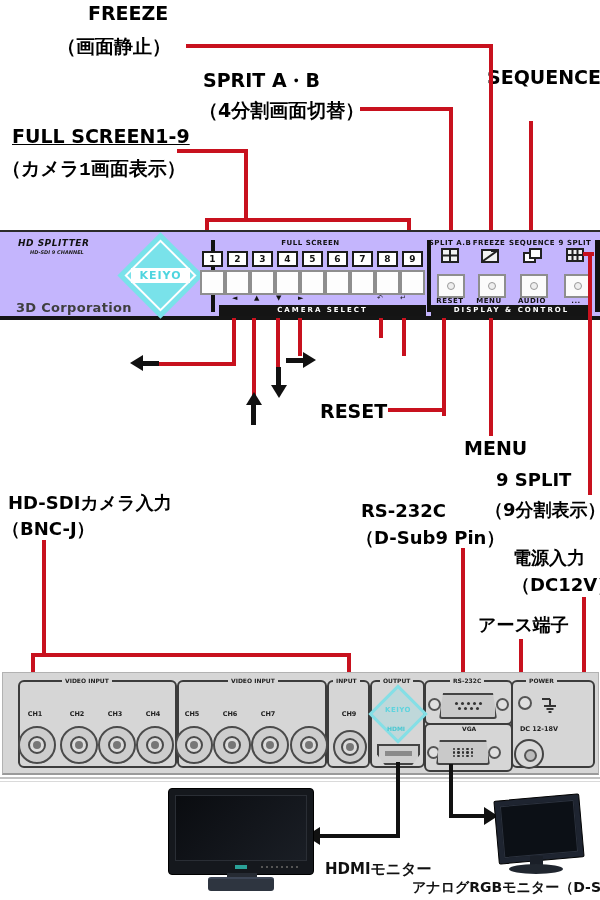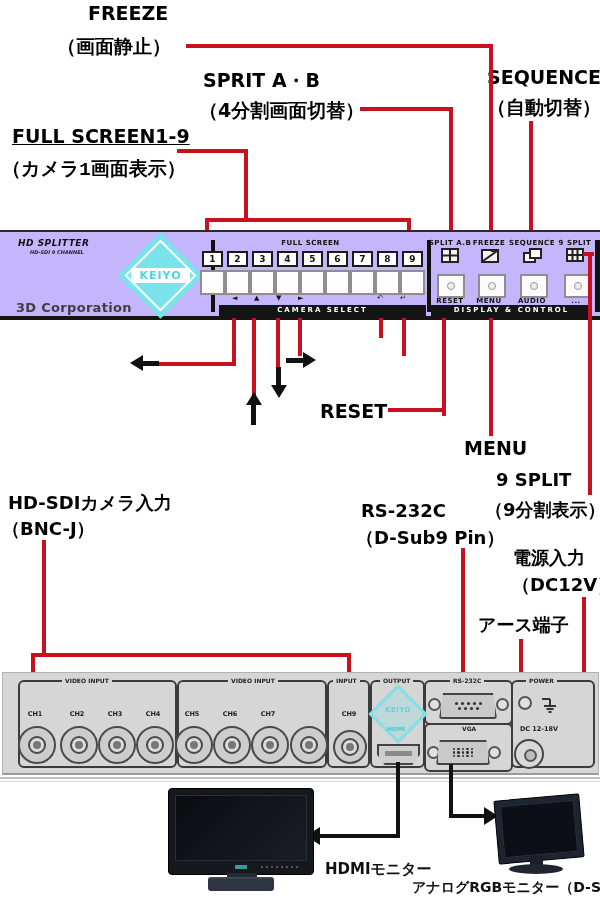--- a/index.html
+++ b/index.html
@@ -54,21 +54,20 @@
 </head>
 <body>
 
 <div id="canvas">
 
   <div class="lbl" style="left:88px;top:2px;">FREEZE</div>
   <div class="lbl" style="left:57px;top:34px;">（画面静止）</div>
   <div class="lbl" style="left:203px;top:68px;">SPRIT A・B</div>
   <div class="lbl" style="left:199px;top:98px;">（4分割画面切替）</div>
   <div class="lbl" style="left:487px;top:66px;">SEQUENCE</div>
-  <div class="lbl" style="left:487px;top:95px;">（自動切替）</div>
   <div class="lbl" style="left:12px;top:125px;text-decoration:underline;">FULL SCREEN1-9</div>
   <div class="lbl" style="left:2px;top:156px;font-family:Liberation Mono, monospace;">（カメラ1画面表示）</div>
 
   <div class="rl" style="left:186px;top:44px;width:307px;height:4px;"></div>
   <div class="rl" style="left:489px;top:44px;width:4px;height:193px;"></div>
   <div class="rl" style="left:360px;top:107px;width:93px;height:4px;"></div>
   <div class="rl" style="left:449px;top:107px;width:4px;height:130px;"></div>
   <div class="rl" style="left:529px;top:121px;width:4px;height:116px;"></div>
   <div class="rl" style="left:177px;top:149px;width:71px;height:4px;"></div>
   <div class="rl" style="left:244px;top:149px;width:4px;height:73px;"></div>

